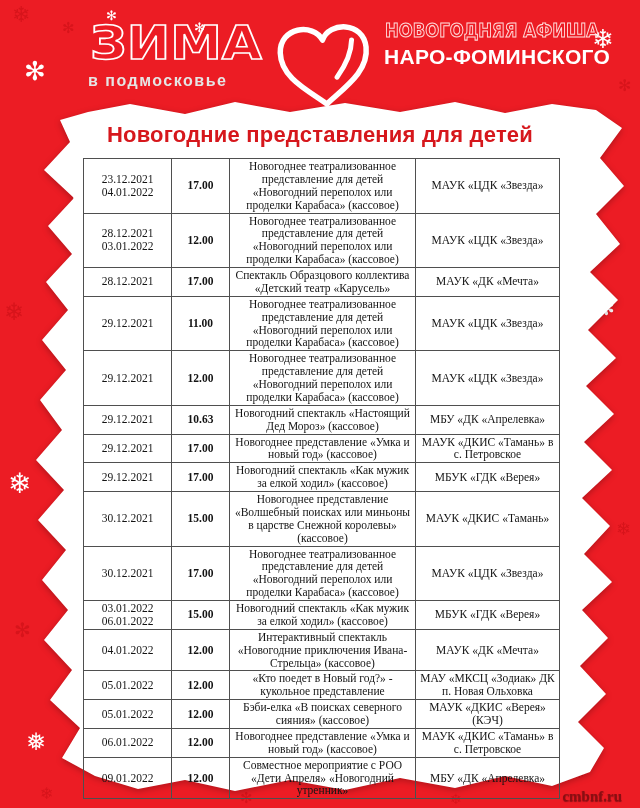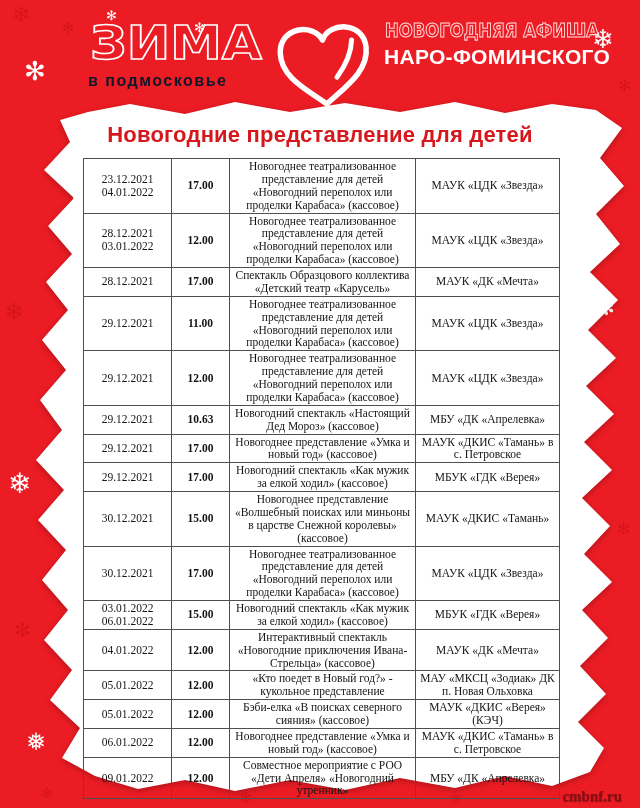--- a/index.html
+++ b/index.html
@@ -35,21 +35,21 @@
   }
 
   
   .header { position:absolute; top:12px; left:88px; right:70px; height:96px;
             display:flex; align-items:flex-start; }
   .logo-block { position:relative; width:178px; }
   .logo-zima-svg { display:block; }
   .logo-flake { position:absolute; color:#fff; font-size:13px; }
   .logo-flake.f1 { left:18px; top:-4px; }
   .logo-flake.f2 { left:106px; top:8px; }
-  .logo-caption { color:#0f172a; font-weight:bold; font-size:16px; letter-spacing:1.5px;
+  .logo-caption { color:#e5e5e5; font-weight:bold; font-size:16px; letter-spacing:1.5px;
                   margin-top:2px; white-space:nowrap; }
   .heart-box { width:110px; margin-left:6px; margin-top:2px; }
   .rights { margin-left:8px; padding-top:6px; }
   .right-solid { color:#ffffff; font-weight:bold; font-size:21px; line-height:1.08;
                  letter-spacing:.3px; white-space:nowrap; }
 
   
   .title { position:absolute; top:122px; left:88px; width:464px; text-align:center;
            color:#d6171c; font-size:22px; font-weight:600; letter-spacing:.2px; }
 
@@ -111,21 +111,21 @@
   </div>
 
   <div class="rights">
     <svg width="218" height="24" viewBox="0 0 218 24">
       <text x="1" y="19" font-family="DejaVu Sans, sans-serif" font-weight="bold" font-size="20" fill="none" stroke="#ffd9d9" stroke-width="1.1" textLength="214" lengthAdjust="spacingAndGlyphs">НОВОГОДНЯЯ АФИША</text>
     </svg>
     <div class="right-solid">НАРО-ФОМИНСКОГО</div>
   </div>
 </div>
 
-<div class="title">Новогодние представление для детей</div>
+<div class="title">Новогодние представления для детей</div>
 
 <table class="events">
   <colgroup>
     <col style="width:88px">
       <col style="width:58px">
       <col style="width:186px">
       <col style="width:144px">
   </colgroup>
   <tbody>
       <tr>

